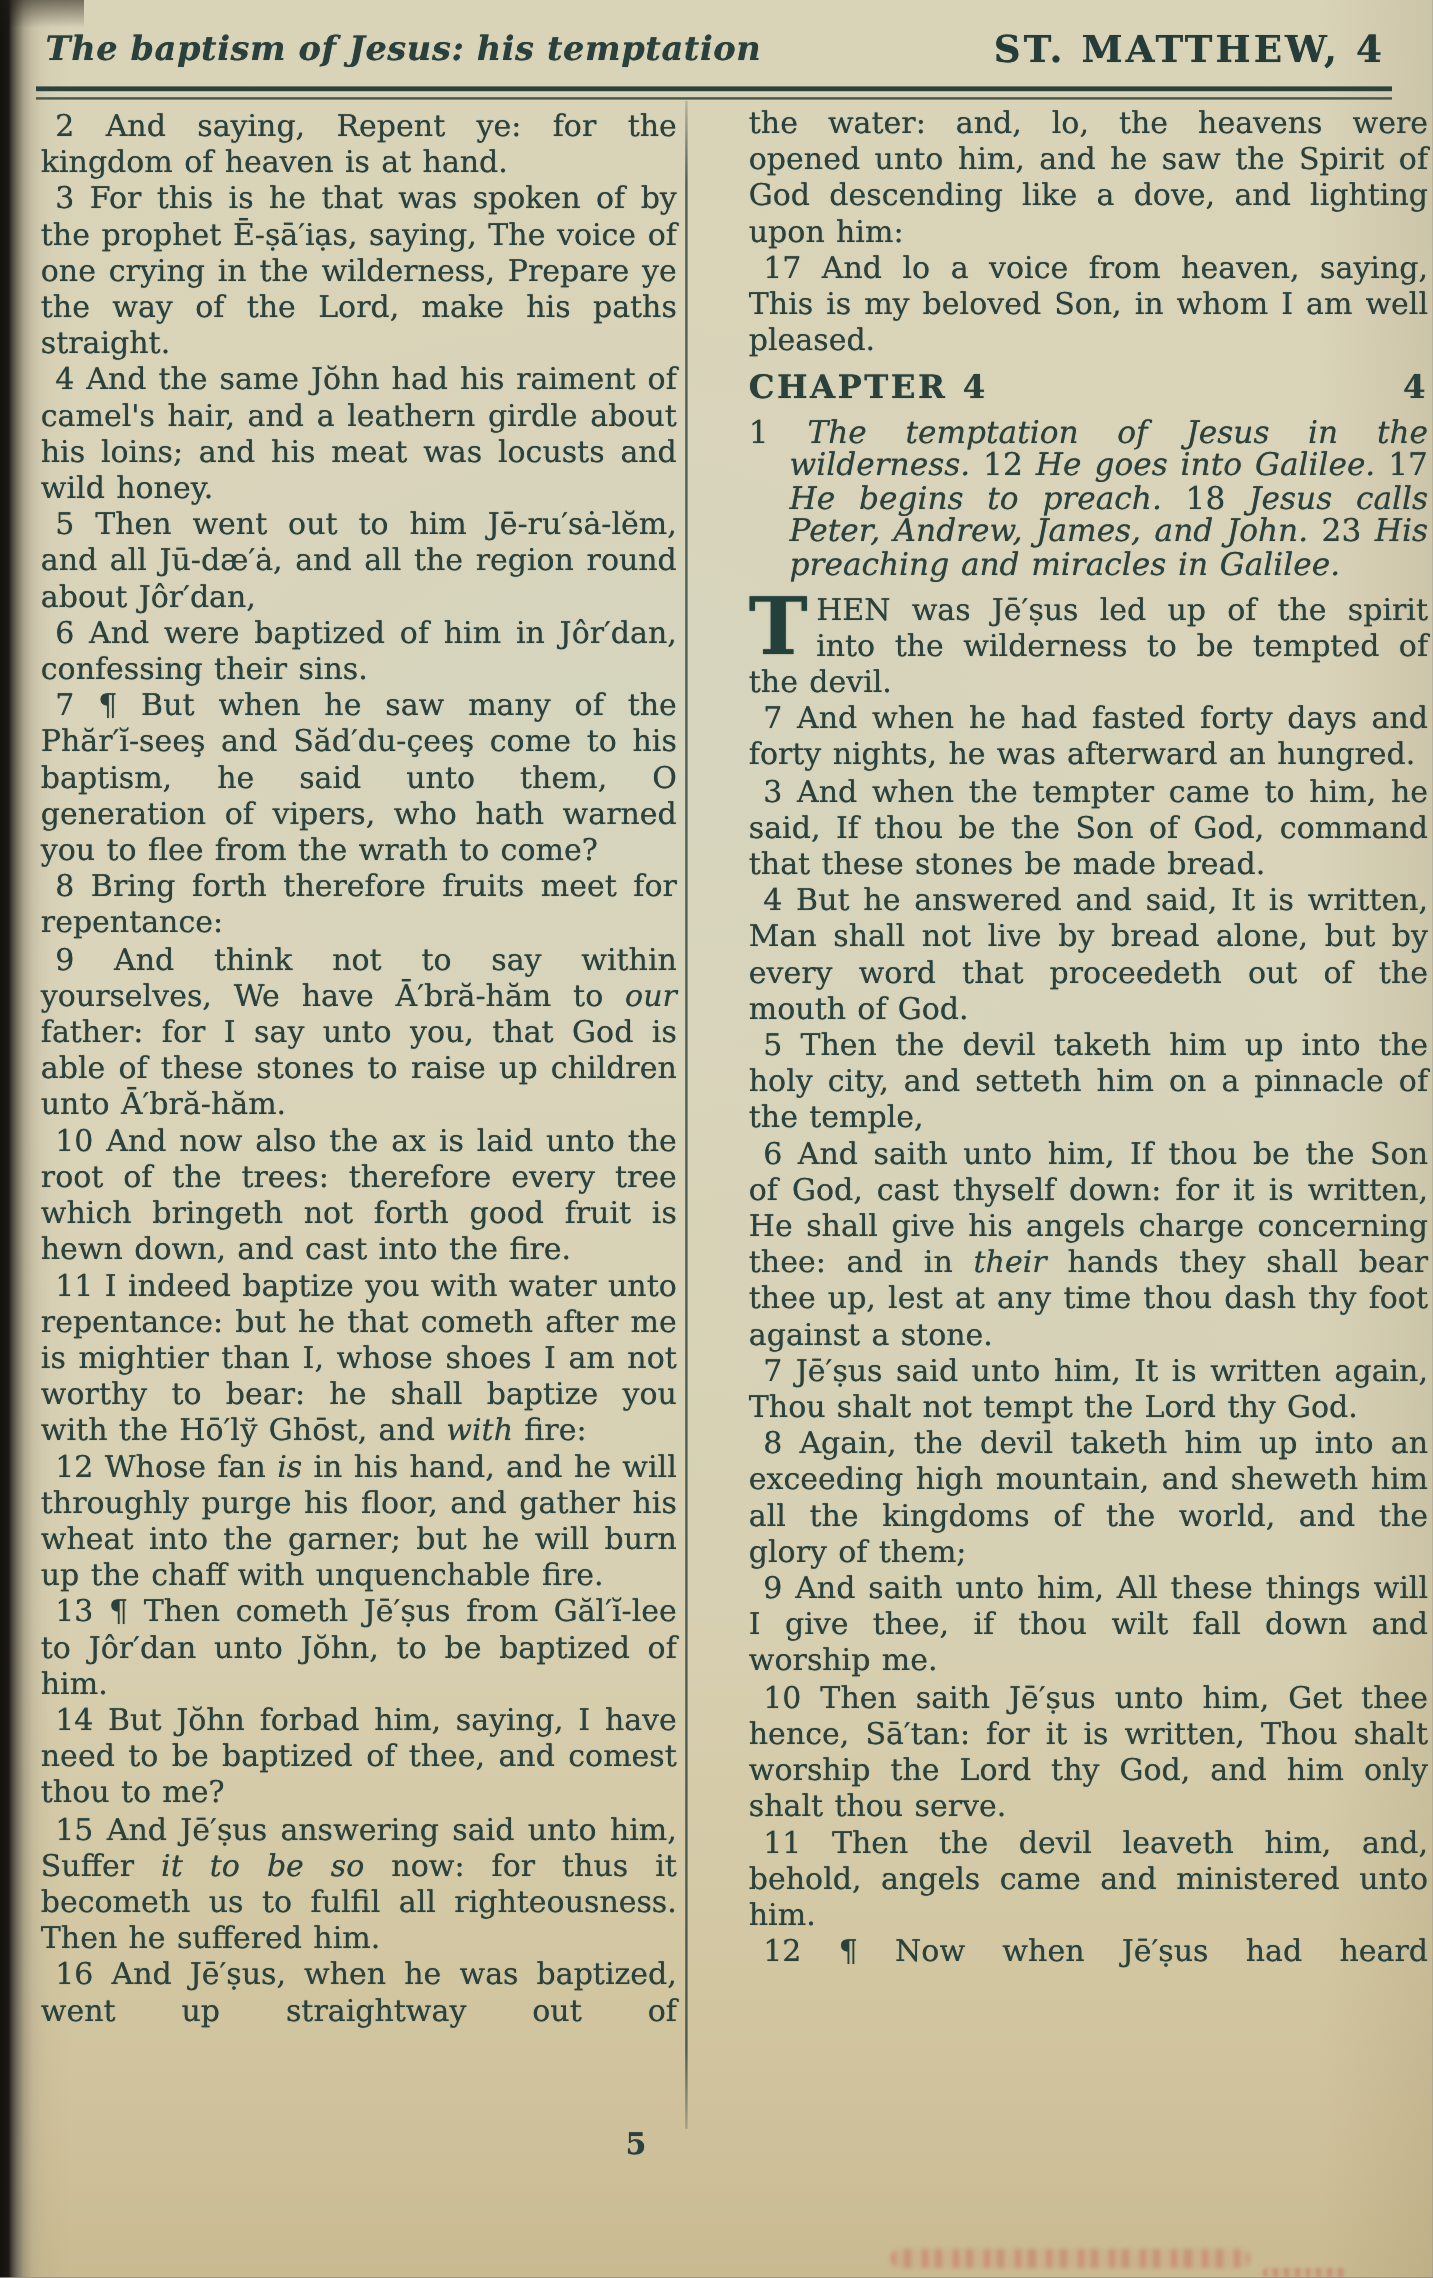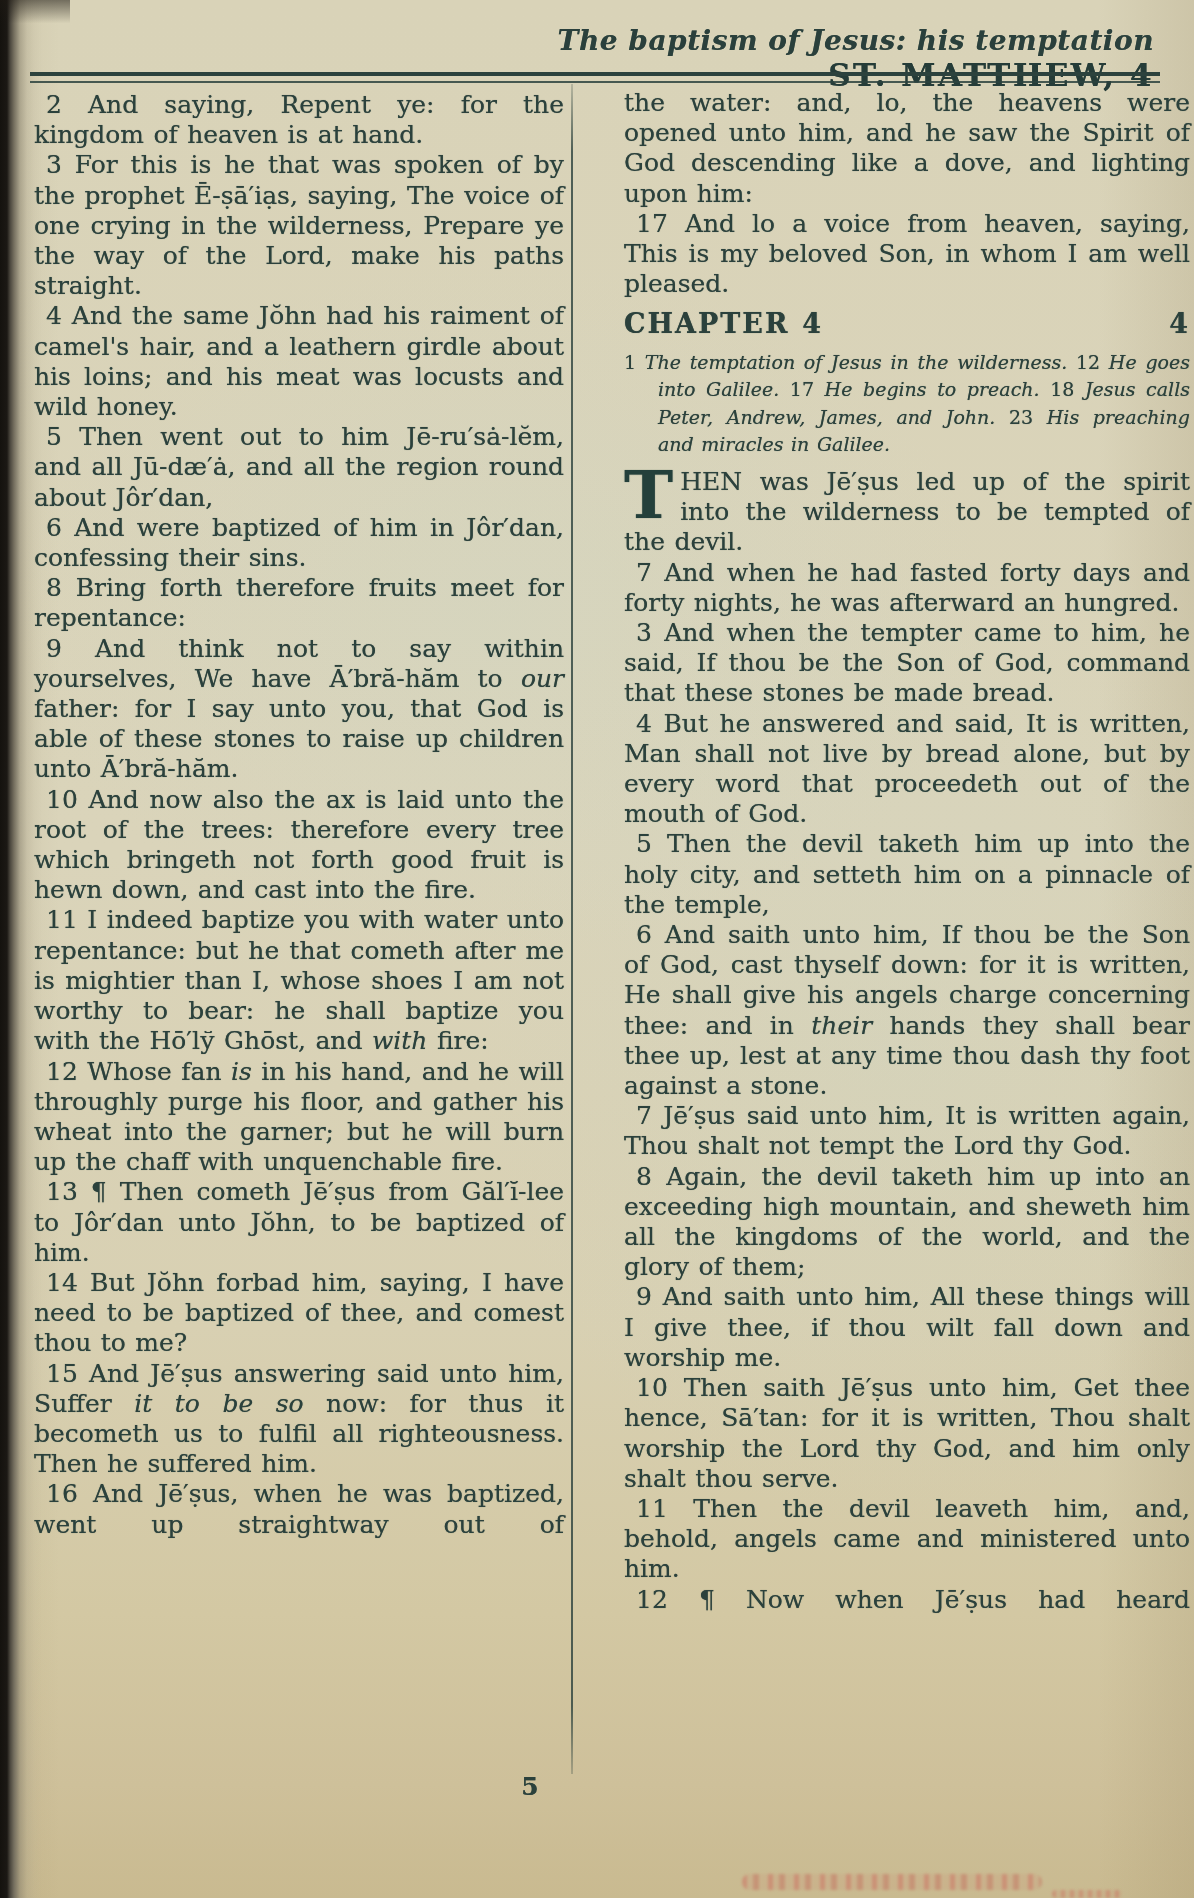--- a/index.html
+++ b/index.html
@@ -18,21 +18,21 @@
     background:linear-gradient(90deg,
       #14120e 0px, #1b1814 7px, #4a463d 10px, #756f5f 14px,
       rgba(140,133,113,.55) 20px, rgba(170,162,138,.30) 27px, rgba(180,172,148,.12) 34px, transparent 42px);
   }
   .gutter-top{
     position:absolute; left:0; top:0; width:70px; height:26px;
     background:linear-gradient(180deg, rgba(30,26,20,.55), transparent 90%);
   }
   .header{
     position:absolute; left:38px; right:40px; top:24px;
-    display:flex; justify-content:space-between; align-items:flex-end;flex-direction:column;
+    display:flex; justify-content:space-between; align-items:flex-start;
   }
   .running-head{
     font-style:italic; font-weight:bold; font-size:28px; letter-spacing:.5px;
     color:#2a403c; text-shadow:0 0 .6px rgba(42,64,60,.7);
   }
   .book-head{
     font-weight:bold; font-size:31px; letter-spacing:2.5px; color:#253c38;
     text-shadow:0 0 .6px rgba(37,60,56,.8);
   }
   .hrule{
@@ -49,21 +49,21 @@
   .col-right{ left:624px; width:566px; top:88px; }
   p.verse{ margin:0; text-indent:12px; }
   p.verse.cont{ text-indent:0; }
   p.verse.fill{ text-align-last:justify; }
   .it{ font-style:italic; }
   .chap-row{ position:relative; margin:10px 0 8px 0; text-align:left; }
   .chap-title{ font-weight:bold; font-size:27px; letter-spacing:2px; text-indent:0;
                text-shadow:0 0 .7px rgba(43,65,60,.85); }
   .chap-side-num{ position:absolute; right:2px; top:0; font-weight:bold; font-size:27px; }
   .summary{
-    margin:2px 0 8px 0; font-size:19px; line-height:27.6px;
+    margin:2px 0 8px 0; font-size:26px; line-height:27.6px;
     padding-left:34px; text-indent:-34px; text-align:justify;
   }
   .summary .it{ font-style:italic; }
   .dropcap{
     float:left; font-weight:bold; font-size:66px; line-height:53px;
     padding:2px 7px 0 0; text-indent:0; color:#24403b;
     text-shadow:0 0 1px rgba(36,64,59,.8);
   }
   .page-num{
     position:absolute; left:500px; top:1772px; width:60px; text-align:center;
@@ -96,20 +96,21 @@
 
   <div class="hrule"></div>
   <div class="vrule"></div>
 
   <div class="col col-left">
     <p class="verse">2 And saying, Repent ye: for the kingdom of heaven is at hand.</p>
     <p class="verse">3 For this is he that was spoken of by the prophet Ē-ṣā′iạs, saying, The voice of one crying in the wilderness, Prepare ye the way of the Lord, make his paths straight.</p>
     <p class="verse">4 And the same Jŏhn had his raiment of camel's hair, and a leathern girdle about his loins; and his meat was locusts and wild honey.</p>
     <p class="verse">5 Then went out to him Jē-ru′sȧ-lĕm, and all Jū-dæ′ȧ, and all the region round about Jôr′dan,</p>
     <p class="verse">6 And were baptized of him in Jôr′dan, confessing their sins.</p>
+    <p class="verse">7 ¶ But when he saw many of the Phăr′ĭ-seeş and Săd′du-çeeş come to his baptism, he said unto them, O generation of vipers, who hath warned you to flee from the wrath to come?</p>
     <p class="verse">8 Bring forth therefore fruits meet for repentance:</p>
     <p class="verse"><span>9 And think not to say within yourselves, We have Ā′bră-hăm to </span><span class="it">our</span><span> father: for I say unto you, that God is able of these stones to raise up children unto Ā′bră-hăm.</span></p>
     <p class="verse">10 And now also the ax is laid unto the root of the trees: therefore every tree which bringeth not forth good fruit is hewn down, and cast into the fire.</p>
     <p class="verse"><span>11 I indeed baptize you with water unto repentance: but he that cometh after me is mightier than I, whose shoes I am not worthy to bear: he shall baptize you with the Hō′lў Ghōst, and </span><span class="it">with</span><span> fire:</span></p>
     <p class="verse"><span>12 Whose fan </span><span class="it">is</span><span> in his hand, and he will throughly purge his floor, and gather his wheat into the garner; but he will burn up the chaff with unquenchable fire.</span></p>
     <p class="verse">13 ¶ Then cometh Jē′ṣus from Găl′ĭ-lee to Jôr′dan unto Jŏhn, to be baptized of him.</p>
     <p class="verse">14 But Jŏhn forbad him, saying, I have need to be baptized of thee, and comest thou to me?</p>
     <p class="verse"><span>15 And Jē′ṣus answering said unto him, Suffer </span><span class="it">it to be so</span><span> now: for thus it becometh us to fulfil all righteousness. Then he suffered him.</span></p>
     <p class="verse fill">16 And Jē′ṣus, when he was baptized, went up straightway out of</p>
   </div>

